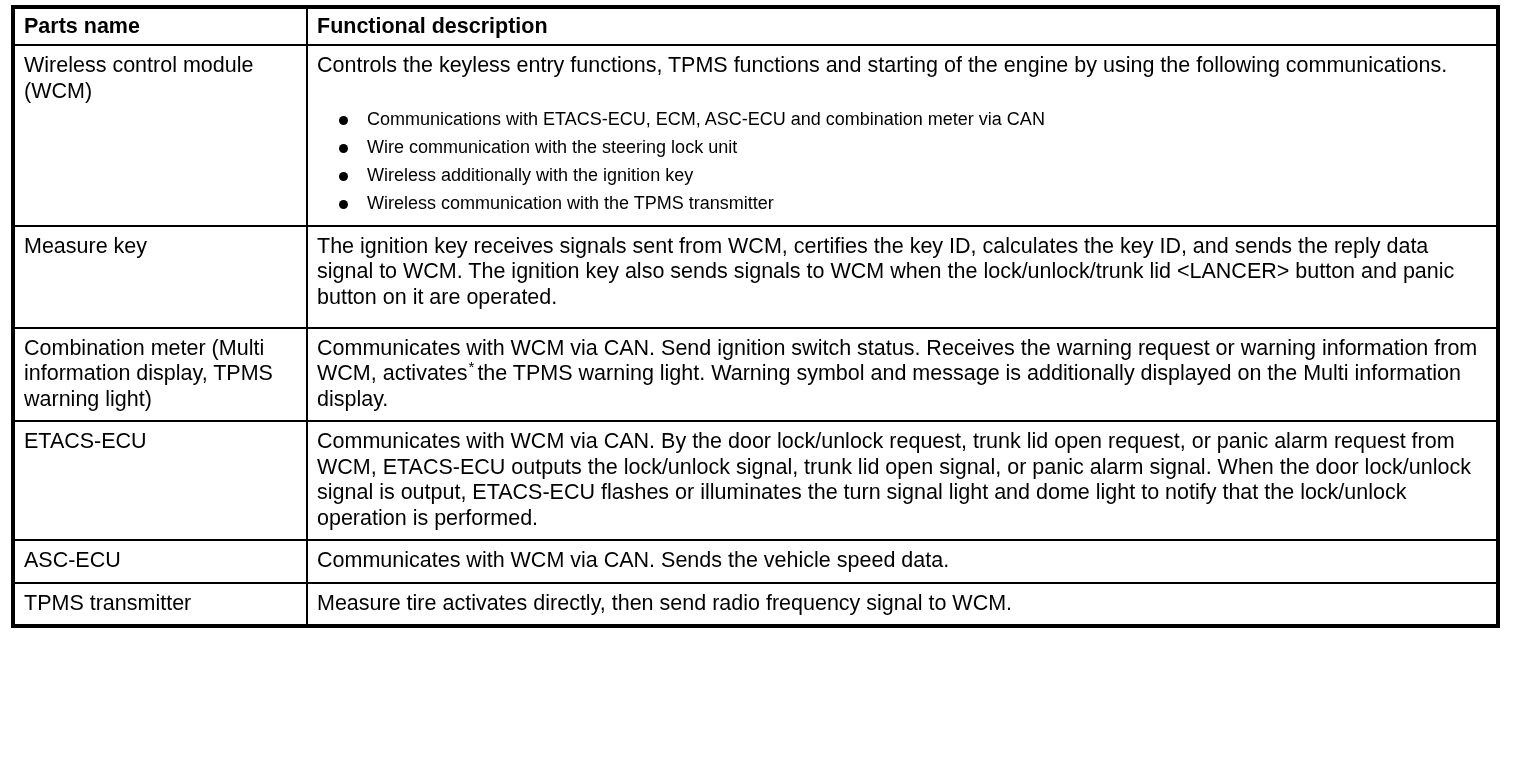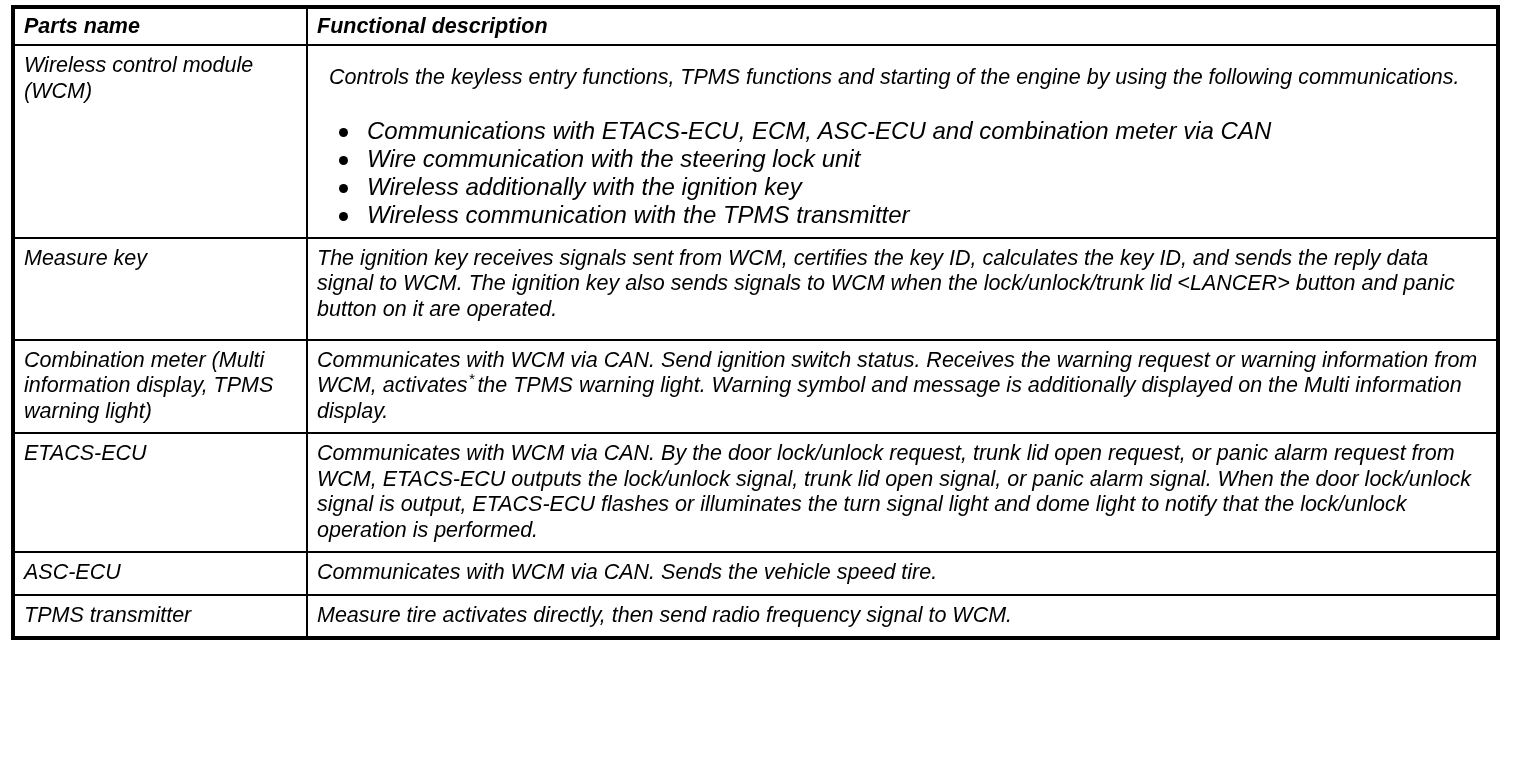--- a/index.html
+++ b/index.html
@@ -40,54 +40,53 @@
   .parts-table td,
   .parts-table th {
     border: 2px solid #000000;
     vertical-align: top;
     text-align: left;
     padding: 7px 8px 8px 9px;
     font-size: 21.5px;
     line-height: 25.5px;
     font-weight: normal;
     background: #ffffff;
-    font-style: italic;
   }
 
   .parts-table thead th {
     font-weight: bold;
     padding-top: 5px;
     padding-bottom: 5px;
     line-height: 25px;
   }
 
   
   tr.r-head   { height: 33px; }
   tr.r-wcm    { height: 168px; }
   tr.r-key    { height: 102px; }
   tr.r-meter  { height: 76px; }
   tr.r-etacs  { height: 94px; }
   tr.r-asc    { height: 42px; }
   tr.r-ecm    { height: 73px; }
   tr.r-tpms   { height: 41px; }
 
   .cell-p {
-    margin: 12px;
+    margin: 0;
   }
 
   .bullets {
     list-style: none;
     margin: 26px 0 0 0;
     padding: 0;
   }
   .bullets li {
     position: relative;
     padding-left: 50px;
     line-height: 28px;
-    font-size: 24px;
+    font-size: 18px;
   }
   .bullet-dot {
     position: absolute;
     left: 22px;
     top: 11px;
     width: 9px;
     height: 9px;
     background: #000000;
     border-radius: 50%;
   }
@@ -155,21 +154,21 @@
         <td><span>Communicates with WCM via CAN. Send ignition switch status. Receives the warning request or warning information from WCM, activates</span><span class="sup-mark">*</span><span>the TPMS warning light. Warning symbol and message is additionally displayed on the Multi information display.</span></td>
       </tr>
 
       <tr class="r-etacs">
         <td>ETACS-ECU</td>
         <td>Communicates with WCM via CAN. By the door lock/unlock request, trunk lid open request, or panic alarm request from WCM, ETACS-ECU outputs the lock/unlock signal, trunk lid open signal, or panic alarm signal. When the door lock/unlock signal is output, ETACS-ECU flashes or illuminates the turn signal light and dome light to notify that the lock/unlock operation is performed.</td>
       </tr>
 
       <tr class="r-asc">
         <td>ASC-ECU</td>
-        <td>Communicates with WCM via CAN. Sends the vehicle speed tire.</td>
+        <td>Communicates with WCM via CAN. Sends the vehicle speed data.</td>
       </tr>
 
 
       <tr class="r-tpms">
         <td>TPMS transmitter</td>
         <td>Measure tire activates directly, then send radio frequency signal to WCM.</td>
       </tr>
 
     </tbody>
   </table>

